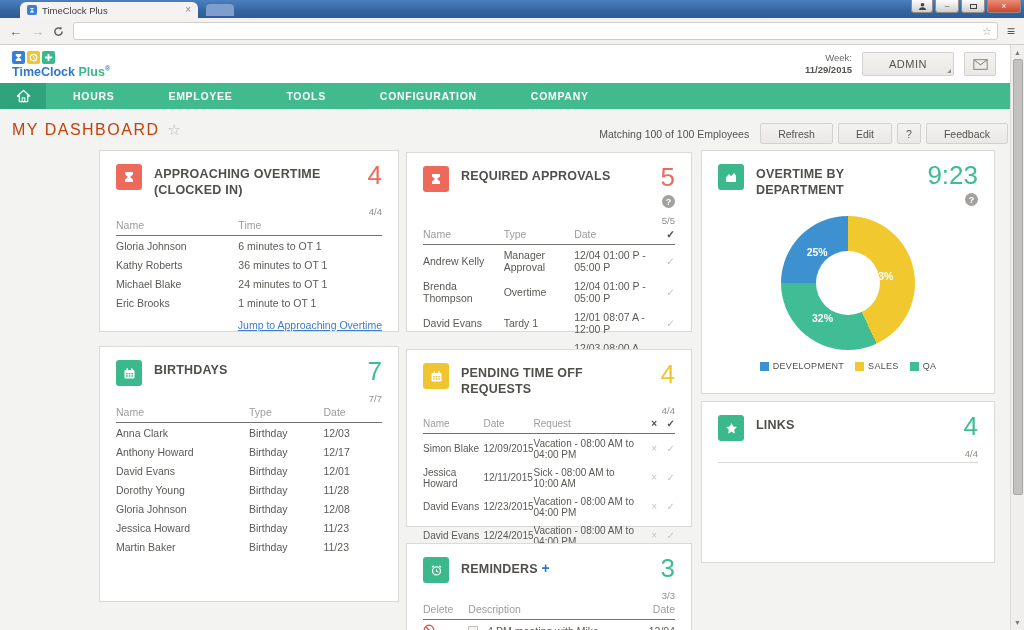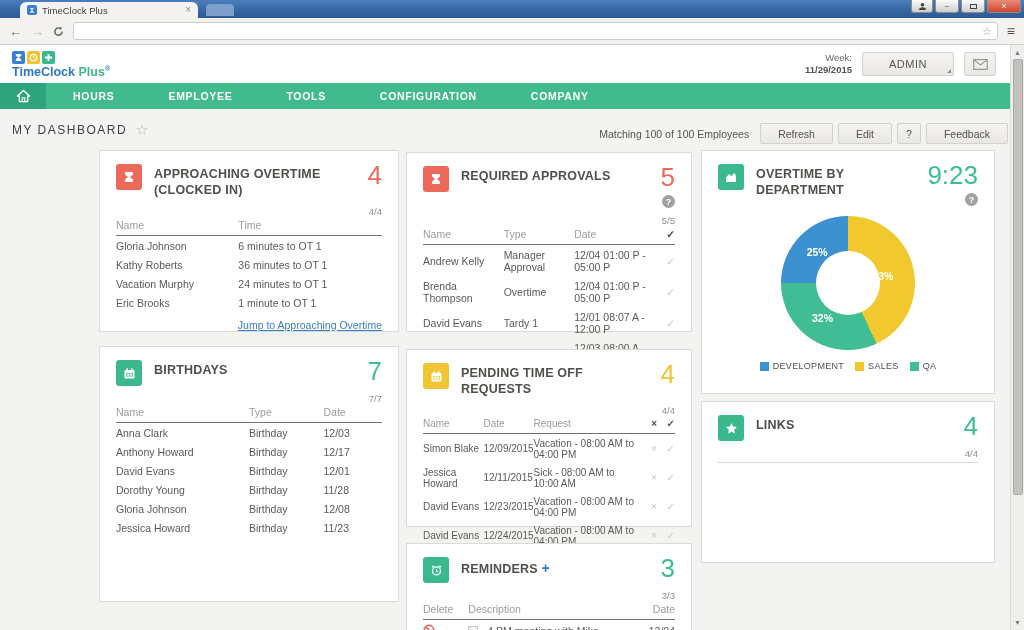--- a/index.html
+++ b/index.html
@@ -52,21 +52,21 @@
   .mail-btn { width:32px; height:24px; display:flex; align-items:center; justify-content:center; }
 
   
   .navbar { height:26px; background:#41ba8e; display:flex; }
   .home-tab { width:46px; background:#2fa37c; display:flex; align-items:center; justify-content:center; }
   .nav-item { padding:0 27px; display:flex; align-items:center; color:#fff; font-size:10.5px; font-weight:bold; letter-spacing:0.7px; }
 
   
   .content { position:relative; height:521px; overflow:hidden; }
   .dash-title-row { position:absolute; top:12px; left:12px; display:flex; align-items:center; gap:8px; }
-  .dash-title { font-size:12px; color:#404040; letter-spacing:1.5px; }
+  .dash-title { font-size:16px; color:#c2410c; letter-spacing:1.5px; }
   .dash-star { color:#bcbbb8; font-size:15px; }
   .dash-actions { position:absolute; top:14px; right:16px; display:flex; align-items:center; gap:5px; }
   .matching { font-size:10.5px; color:#55534f; margin-right:6px; }
   .act-btn { height:21px; padding:0 17px; font-size:10.5px; display:flex; align-items:center; }
   .act-btn.sq { padding:0 8px; }
 
   .card { position:absolute; background:#fff; border:1px solid #dbdad7; padding:13px 16px 10px;margin-left:39px; }
   .card-head { display:flex; gap:12px; }
   .ci { width:26px; height:26px; border-radius:3px; flex:0 0 auto; display:flex; align-items:center; justify-content:center; }
   .ci svg { display:block; }
@@ -258,21 +258,21 @@
           <tbody>
             <tr>
                 <td>Gloria Johnson</td>
                 <td>6 minutes to OT 1</td>
               </tr>
             <tr>
                 <td>Kathy Roberts</td>
                 <td>36 minutes to OT 1</td>
               </tr>
             <tr>
-                <td>Vacation Murphy</td>
+                <td>Michael Blake</td>
                 <td>24 minutes to OT 1</td>
               </tr>
             <tr>
                 <td>Eric Brooks</td>
                 <td>1 minute to OT 1</td>
               </tr>
           </tbody>
         </table>
         <a class="jumplink" href="#">Jump to Approaching Overtime</a>
       </div>
@@ -419,20 +419,25 @@
                 <td>Birthday</td>
                 <td>11/28</td>
               </tr>
             <tr>
                 <td>Gloria Johnson</td>
                 <td>Birthday</td>
                 <td>12/08</td>
               </tr>
             <tr>
                 <td>Jessica Howard</td>
+                <td>Birthday</td>
+                <td>11/23</td>
+              </tr>
+            <tr>
+                <td>Martin Baker</td>
                 <td>Birthday</td>
                 <td>11/23</td>
               </tr>
           </tbody>
         </table>
       </div>
 
       <div class="card" id="card-pending">
         <div class="card-head">
           <span class="ci ci-yellow">

